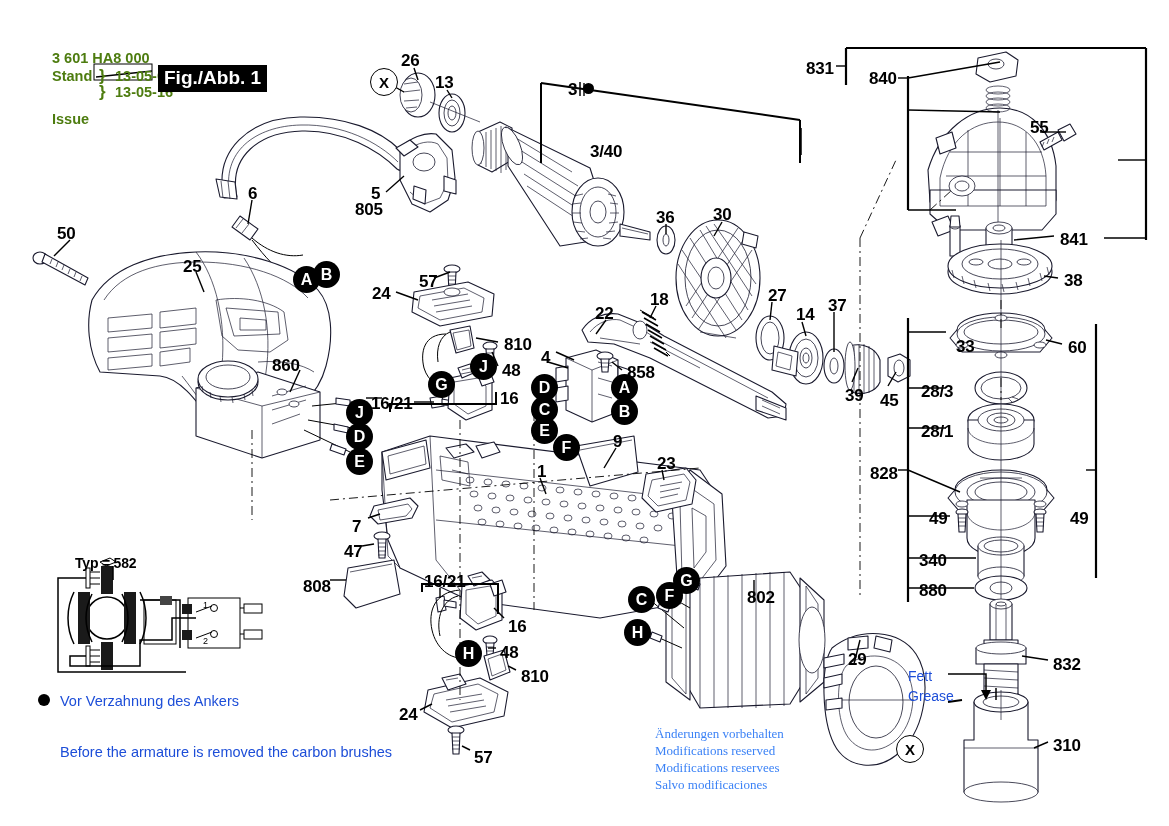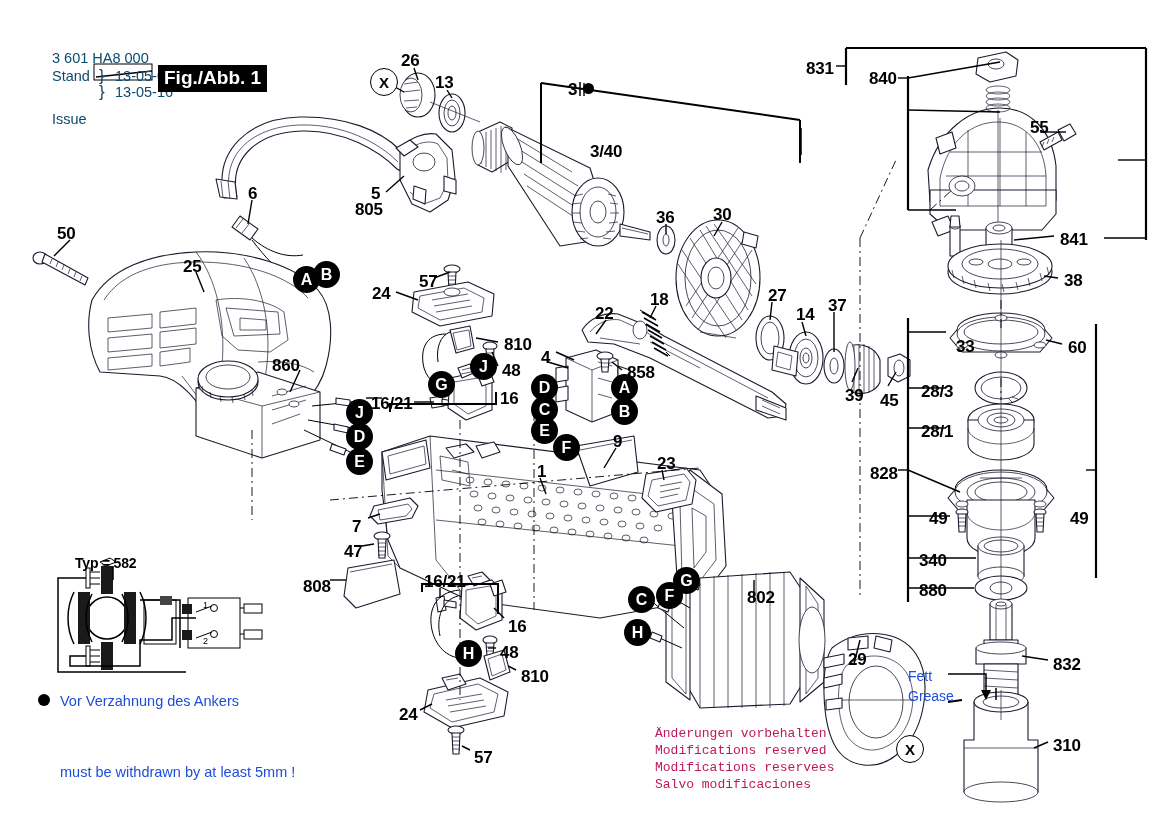--- a/index.html
+++ b/index.html
@@ -20,21 +20,21 @@
     white-space:pre;
     line-height:1.05;
     letter-spacing:-0.2px;
   }
   .lbl.n{font-size:17px;}          
   .lbl.sm{font-size:13px;font-weight:bold;}
   .title{
     position:absolute;
     font-size:25px;font-weight:bold;letter-spacing:0.2px;
   }
-  .meta{position:absolute;font-size:14.5px;font-weight:normal;color:#0c4a6e;white-space:pre;}
+  .meta{position:absolute;font-size:14.5px;font-weight:bold;color:#4d7c0f;white-space:pre;}
   .figbox{
     position:absolute;background:#000;color:#fff;
     font-weight:bold;font-size:19px;
     padding:2px 6px 3px 6px;letter-spacing:0px;
   }
   
   .badge{
     position:absolute;
     width:27px;height:27px;border-radius:50%;
     background:#000;color:#fff;
@@ -782,23 +782,23 @@
   <div class="meta" style="left:99px;top:66px;font-size:17px;">}</div>
   <div class="meta" style="left:99px;top:82px;font-size:17px;">}</div>
   <div class="meta" style="left:115px;top:68px;">13-05-07</div>
   <div class="meta" style="left:115px;top:84px;">13-05-16</div>
   <div class="figbox" style="left:158px;top:65px;">Fig./Abb. 1</div>
 
 
   <div class="lbl sm" style="left:75px;top:556px;font-size:14px;">Typ = 582</div>
 
   <div class="note" style="left:60px;top:691px;font-size:14.5px;">Vor Verzahnung des Ankers</div>
-  <div class="note" style="left:60px;top:762px;font-size:14.5px;">must be withdrawn by at least 5mm !</div>
-
-  <div id="disclaimer" style="position:absolute;left:655px;top:726px;font-size:13px;line-height:1.30;font-family:Liberation Mono, monospace;color:#be185d;">
+  <div class="note" style="left:60px;top:742px;font-size:14.5px;">Before the armature is removed the carbon brushes</div>
+
+  <div id="disclaimer" style="position:absolute;left:655px;top:726px;font-size:13px;line-height:1.30;font-family:Liberation Serif, serif;color:#3b82f6;">
       <div>Änderungen vorbehalten</div>
       <div>Modifications reserved</div>
       <div>Modifications reservees</div>
       <div>Salvo modificaciones</div>
     </div>
 
   <div class="note" style="left:908px;top:666px;font-size:14px;">Fett</div>
   <div class="note" style="left:908px;top:686px;font-size:14px;">Grease</div>
 
   <div id="callout-layer">

